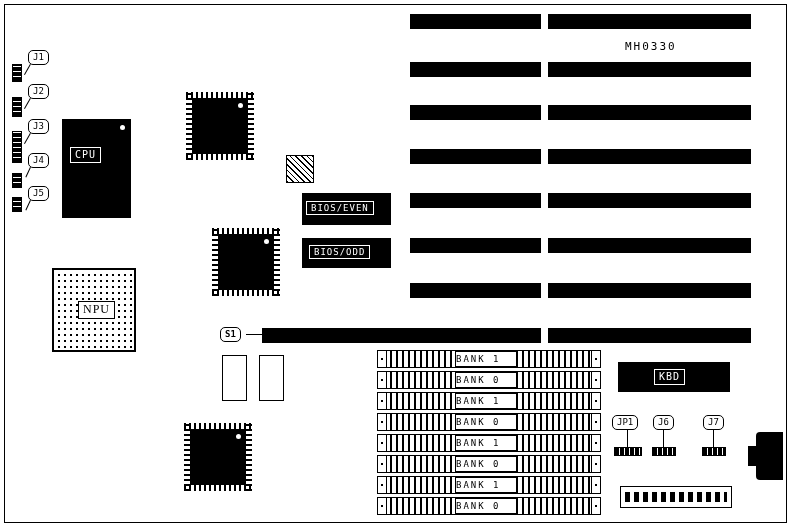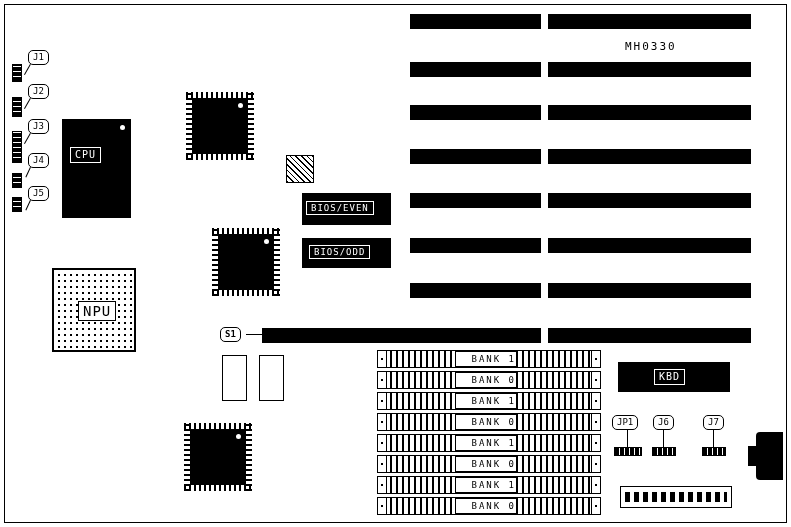--- a/index.html
+++ b/index.html
@@ -38,31 +38,31 @@
       repeating-linear-gradient(0deg,#000 0 2px,transparent 2px 5px);
     background-size:100% 6px,100% 6px,6px 100%,6px 100%;
     background-position:0 0,0 100%,0 0,100% 0;}
   .qfp-core{position:absolute;inset:6px;background:#000;}
   .hatched{position:absolute;border:1px solid #000;
     background:repeating-linear-gradient(45deg,#000 0 1px,#fff 1px 4px);}
   .npu{position:absolute;border:2px solid #000;background-color:#fff;
     background-image:radial-gradient(circle,#000 1.1px,transparent 1.4px);
     background-size:6px 6px;background-position:2px 2px;}
   .npu-label{position:absolute;background:#fff;color:#000;border:1px solid #000;
-    font-size:14px;letter-spacing:1px;padding:1px 4px;line-height:1.15;}
+    font-size:12px;letter-spacing:1px;padding:1px 4px;line-height:1.15;font-family:Liberation Serif, serif;}
   .outline-rect{position:absolute;background:#fff;border:1px solid #000;}
   
   .simm{position:absolute;left:377px;width:222px;height:16px;border:1px solid #000;
     background:repeating-linear-gradient(90deg,#000 0 2px,#fff 2px 6px);}
   .simm::before,.simm::after{content:"";position:absolute;top:0;bottom:0;width:8px;
     background-color:#fff;background-image:radial-gradient(circle 1.5px at 50% 50%,#000 98%,transparent);}
   .simm::before{left:0;border-right:1px solid #000;}
   .simm::after{right:0;border-left:1px solid #000;}
   .bank-label{position:absolute;left:455px;width:60px;height:14px;background:#fff;border:1px solid #000;
-    font-size:9px;line-height:14px;text-align:right;letter-spacing:2px;z-index:6;}
+    font-size:9px;line-height:14px;text-align:left;letter-spacing:2px;z-index:6;}
   
   .header-pins{position:absolute;border:1px solid #000;background-color:#fff;
     background-image:repeating-linear-gradient(90deg,#000 0 5px,#fff 5px 9px);
     background-origin:content-box;background-clip:content-box;padding:5px 4px;box-sizing:border-box;}
   .din-main{position:absolute;background:#000;border-radius:4px 0 0 4px;}
   .din-tab{position:absolute;background:#000;}
 </style>
 </head>
 <body>
 

